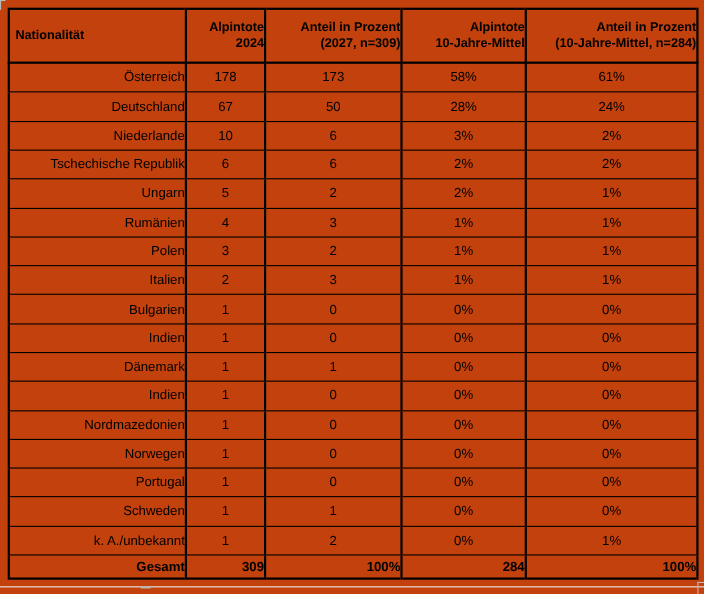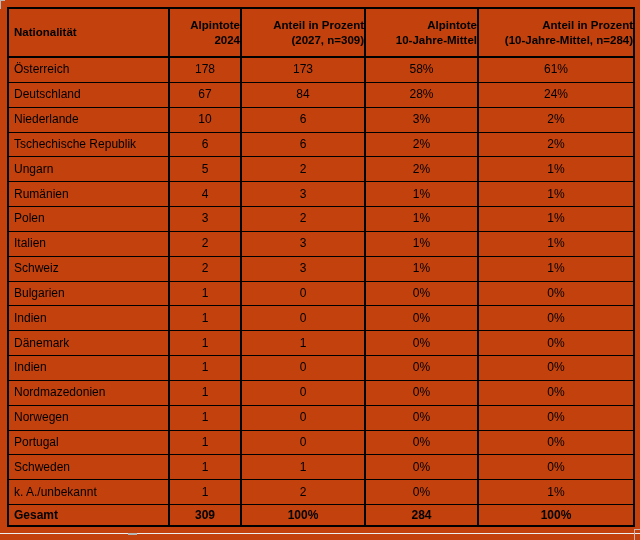--- a/index.html
+++ b/index.html
@@ -50,25 +50,26 @@
   }
   table.stats thead th.col-name {
     text-align: left;
     padding-left: 5px;
   }
   table.stats td {
     text-align: center;
     height: 20px;
   }
   table.stats td.col-name {
-    text-align: left;
+    text-align: right;
     padding-left: 5px;
   }
   table.stats tfoot td {
     font-weight: bold;
+    text-align: right;
   }
   
   .artifact {
     position: absolute;
     pointer-events: none;
   }
   .artifact.tl {
     left: 0; top: 1;
     width: 4px; height: 8px;
     border-left: 1px solid #b9b9b9;
@@ -121,21 +122,21 @@
         <tr>
           <td class="col-name">Österreich</td>
           <td>178</td>
           <td>173</td>
           <td>58%</td>
           <td>61%</td>
         </tr>
         <tr>
           <td class="col-name">Deutschland</td>
           <td>67</td>
-          <td>84</td>
+          <td>50</td>
           <td>28%</td>
           <td>24%</td>
         </tr>
         <tr>
           <td class="col-name">Niederlande</td>
           <td>10</td>
           <td>6</td>
           <td>3%</td>
           <td>2%</td>
         </tr>
@@ -162,27 +163,20 @@
         </tr>
         <tr>
           <td class="col-name">Polen</td>
           <td>3</td>
           <td>2</td>
           <td>1%</td>
           <td>1%</td>
         </tr>
         <tr>
           <td class="col-name">Italien</td>
-          <td>2</td>
-          <td>3</td>
-          <td>1%</td>
-          <td>1%</td>
-        </tr>
-        <tr>
-          <td class="col-name">Schweiz</td>
           <td>2</td>
           <td>3</td>
           <td>1%</td>
           <td>1%</td>
         </tr>
         <tr>
           <td class="col-name">Bulgarien</td>
           <td>1</td>
           <td>0</td>
           <td>0%</td>

